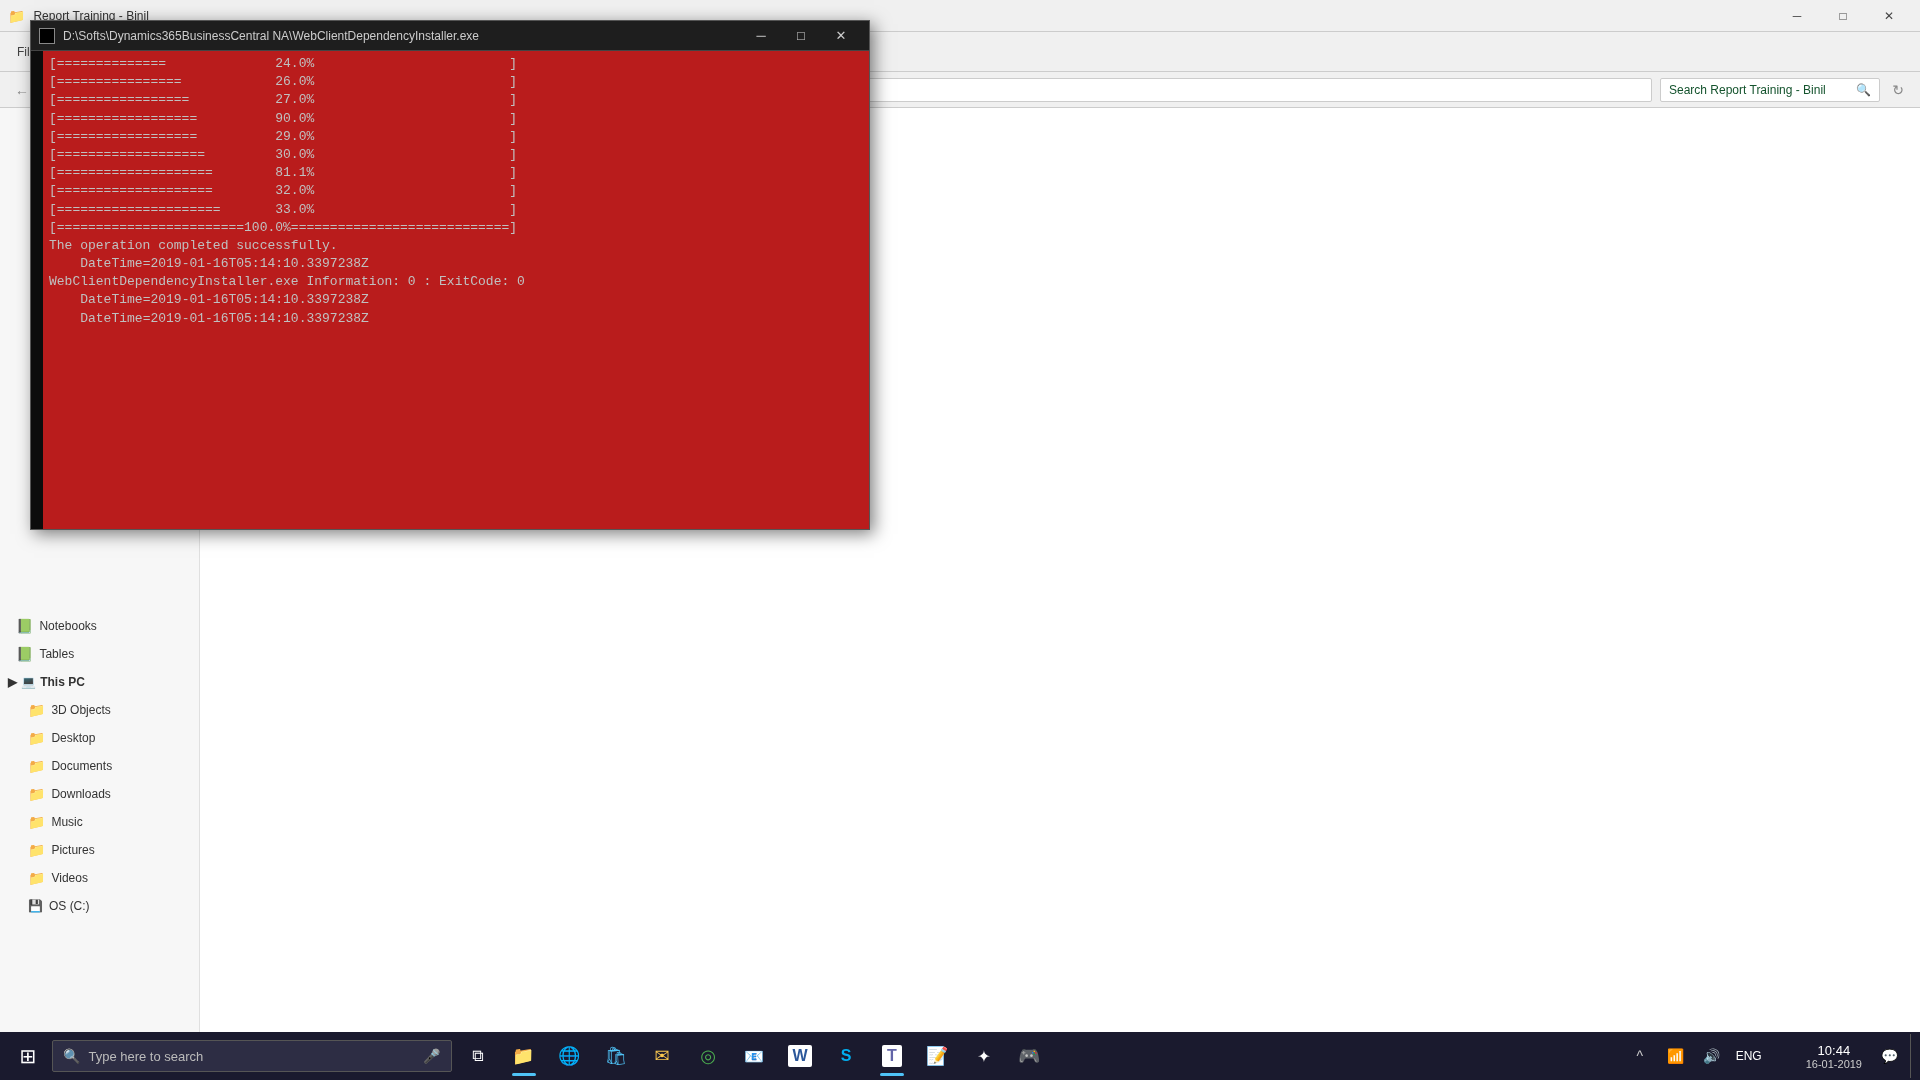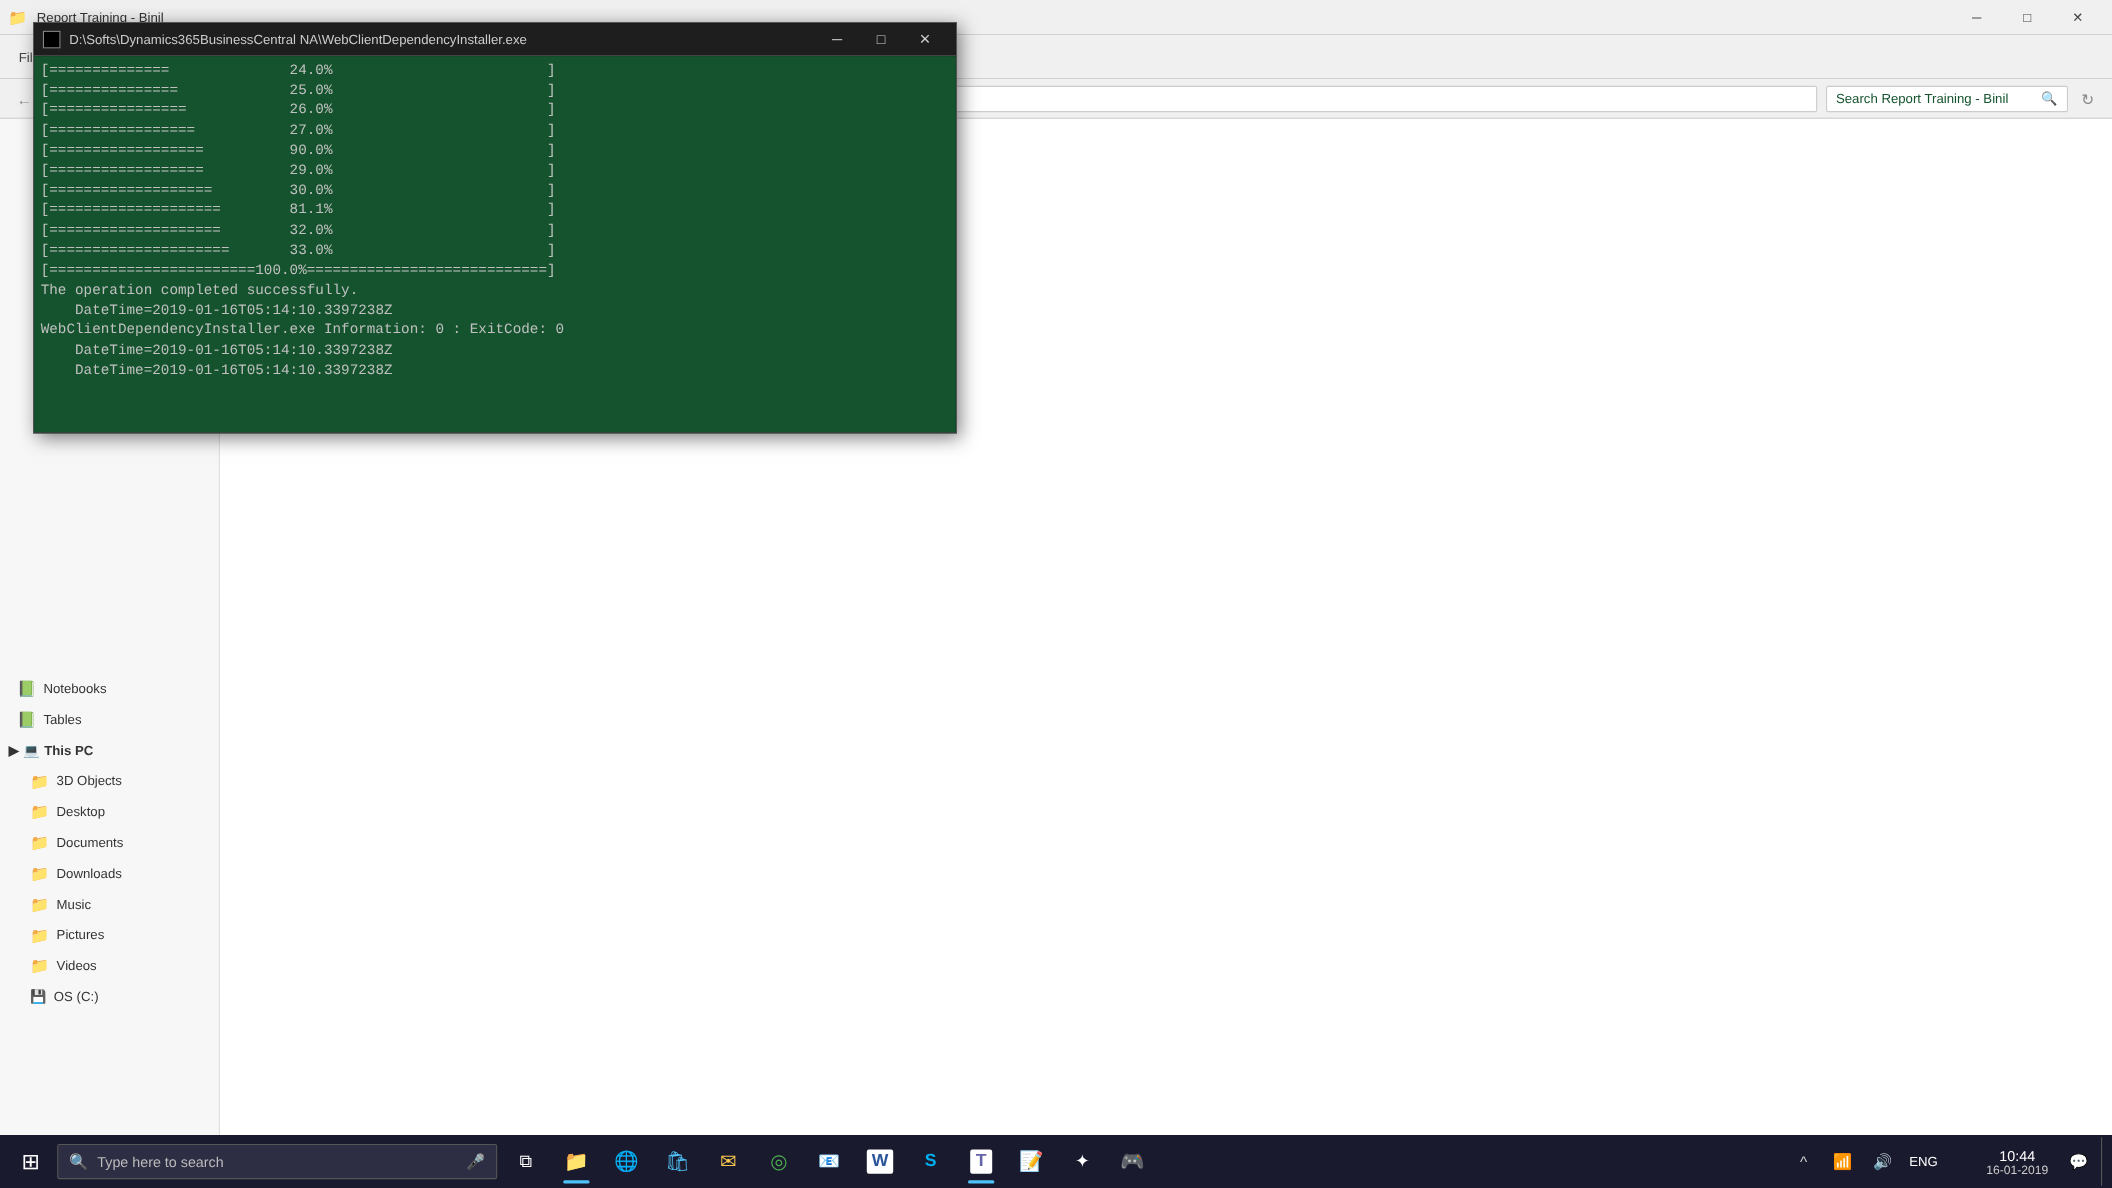--- a/index.html
+++ b/index.html
@@ -154,21 +154,21 @@
       color: #444;
       gap: 20px;
     }
 
     
     .terminal-window {
       position: absolute;
       top: 20px;
       left: 30px;
       width: 840px;
-      height: 374px;
+      height: 510px;
       background: #0c0c0c;
       border: 1px solid #555;
       box-shadow: 4px 4px 16px rgba(0,0,0,0.5);
       display: flex;
       flex-direction: column;
       z-index: 10;
     }
     .terminal-titlebar {
       height: 30px;
       background: #1e1e1e;
@@ -200,21 +200,22 @@
       color: #ccc; font-size: 13px; cursor: pointer;
     }
 
     .terminal-body {
       flex: 1;
       overflow-y: auto;
       padding: 4px 6px;
       font-family: 'Courier New', Consolas, monospace;
       font-size: 13px;
       color: #c0c0c0;
-      background: #14532d;
+      background: #b91c1c;
+      margin-left: 12px;
     }
     .terminal-line {
       line-height: 1.4;
       white-space: pre-wrap;
       word-break: break-all;
     }
 
     
     .taskbar {
       position: fixed;
@@ -407,21 +408,20 @@
     <div class="terminal-icon"></div>
     <span class="terminal-title">D:\Softs\Dynamics365BusinessCentral NA\WebClientDependencyInstaller.exe</span>
     <div class="terminal-controls">
       <div class="terminal-btn">─</div>
       <div class="terminal-btn">□</div>
       <div class="terminal-btn close">✕</div>
     </div>
   </div>
   <div class="terminal-body" id="terminal-body">
   <div class="terminal-line">[==============              24.0%                         ]</div>
-      <div class="terminal-line">[===============             25.0%                         ]</div>
       <div class="terminal-line">[================            26.0%                         ]</div>
       <div class="terminal-line">[=================           27.0%                         ]</div>
       <div class="terminal-line">[==================          90.0%                         ]</div>
       <div class="terminal-line">[==================          29.0%                         ]</div>
       <div class="terminal-line">[===================         30.0%                         ]</div>
       <div class="terminal-line">[====================        81.1%                         ]</div>
       <div class="terminal-line">[====================        32.0%                         ]</div>
       <div class="terminal-line">[=====================       33.0%                         ]</div>
       <div class="terminal-line">[========================100.0%============================]</div>
       <div class="terminal-line">The operation completed successfully.</div>

